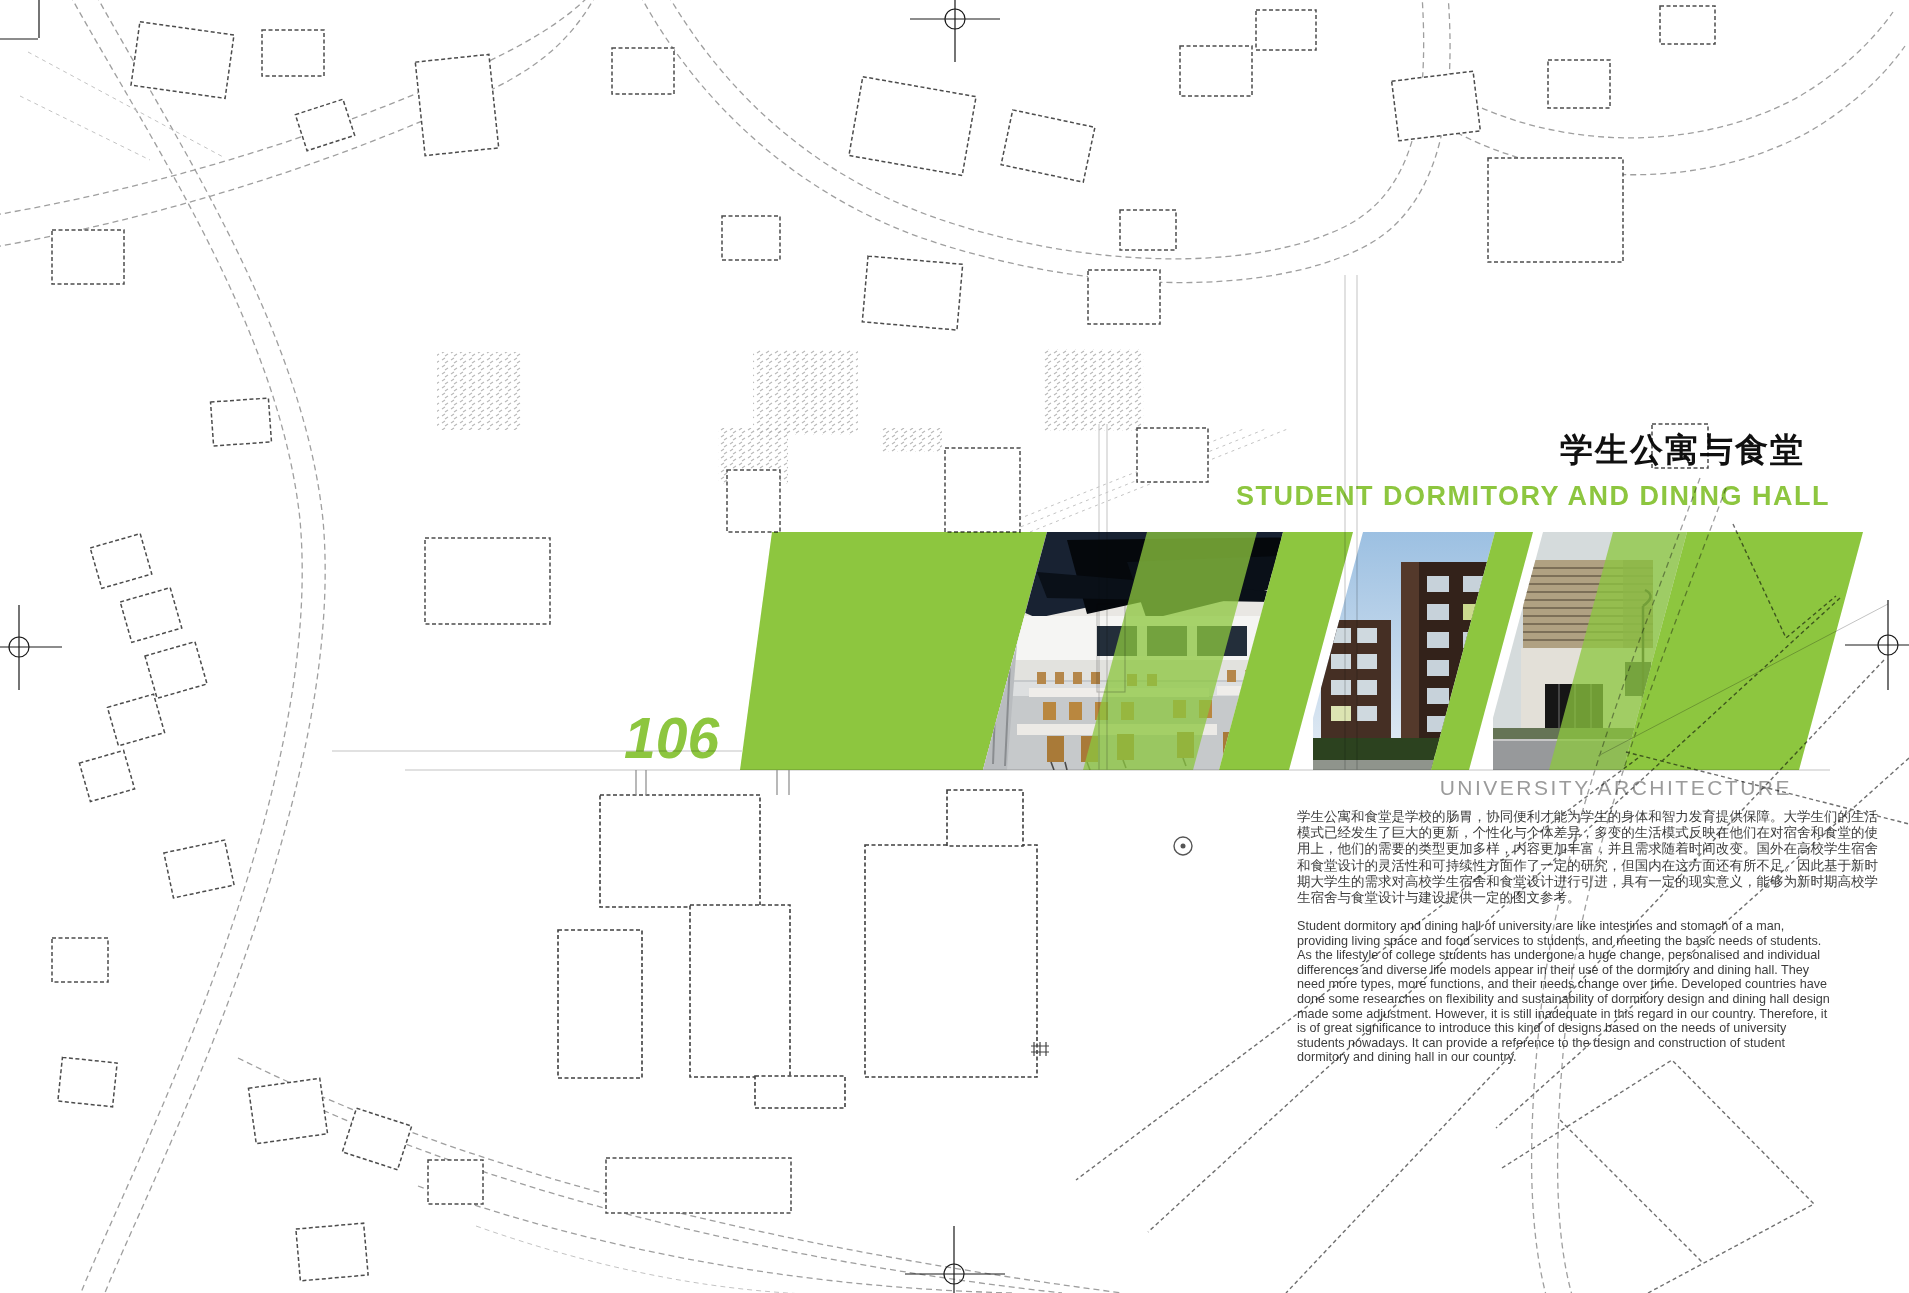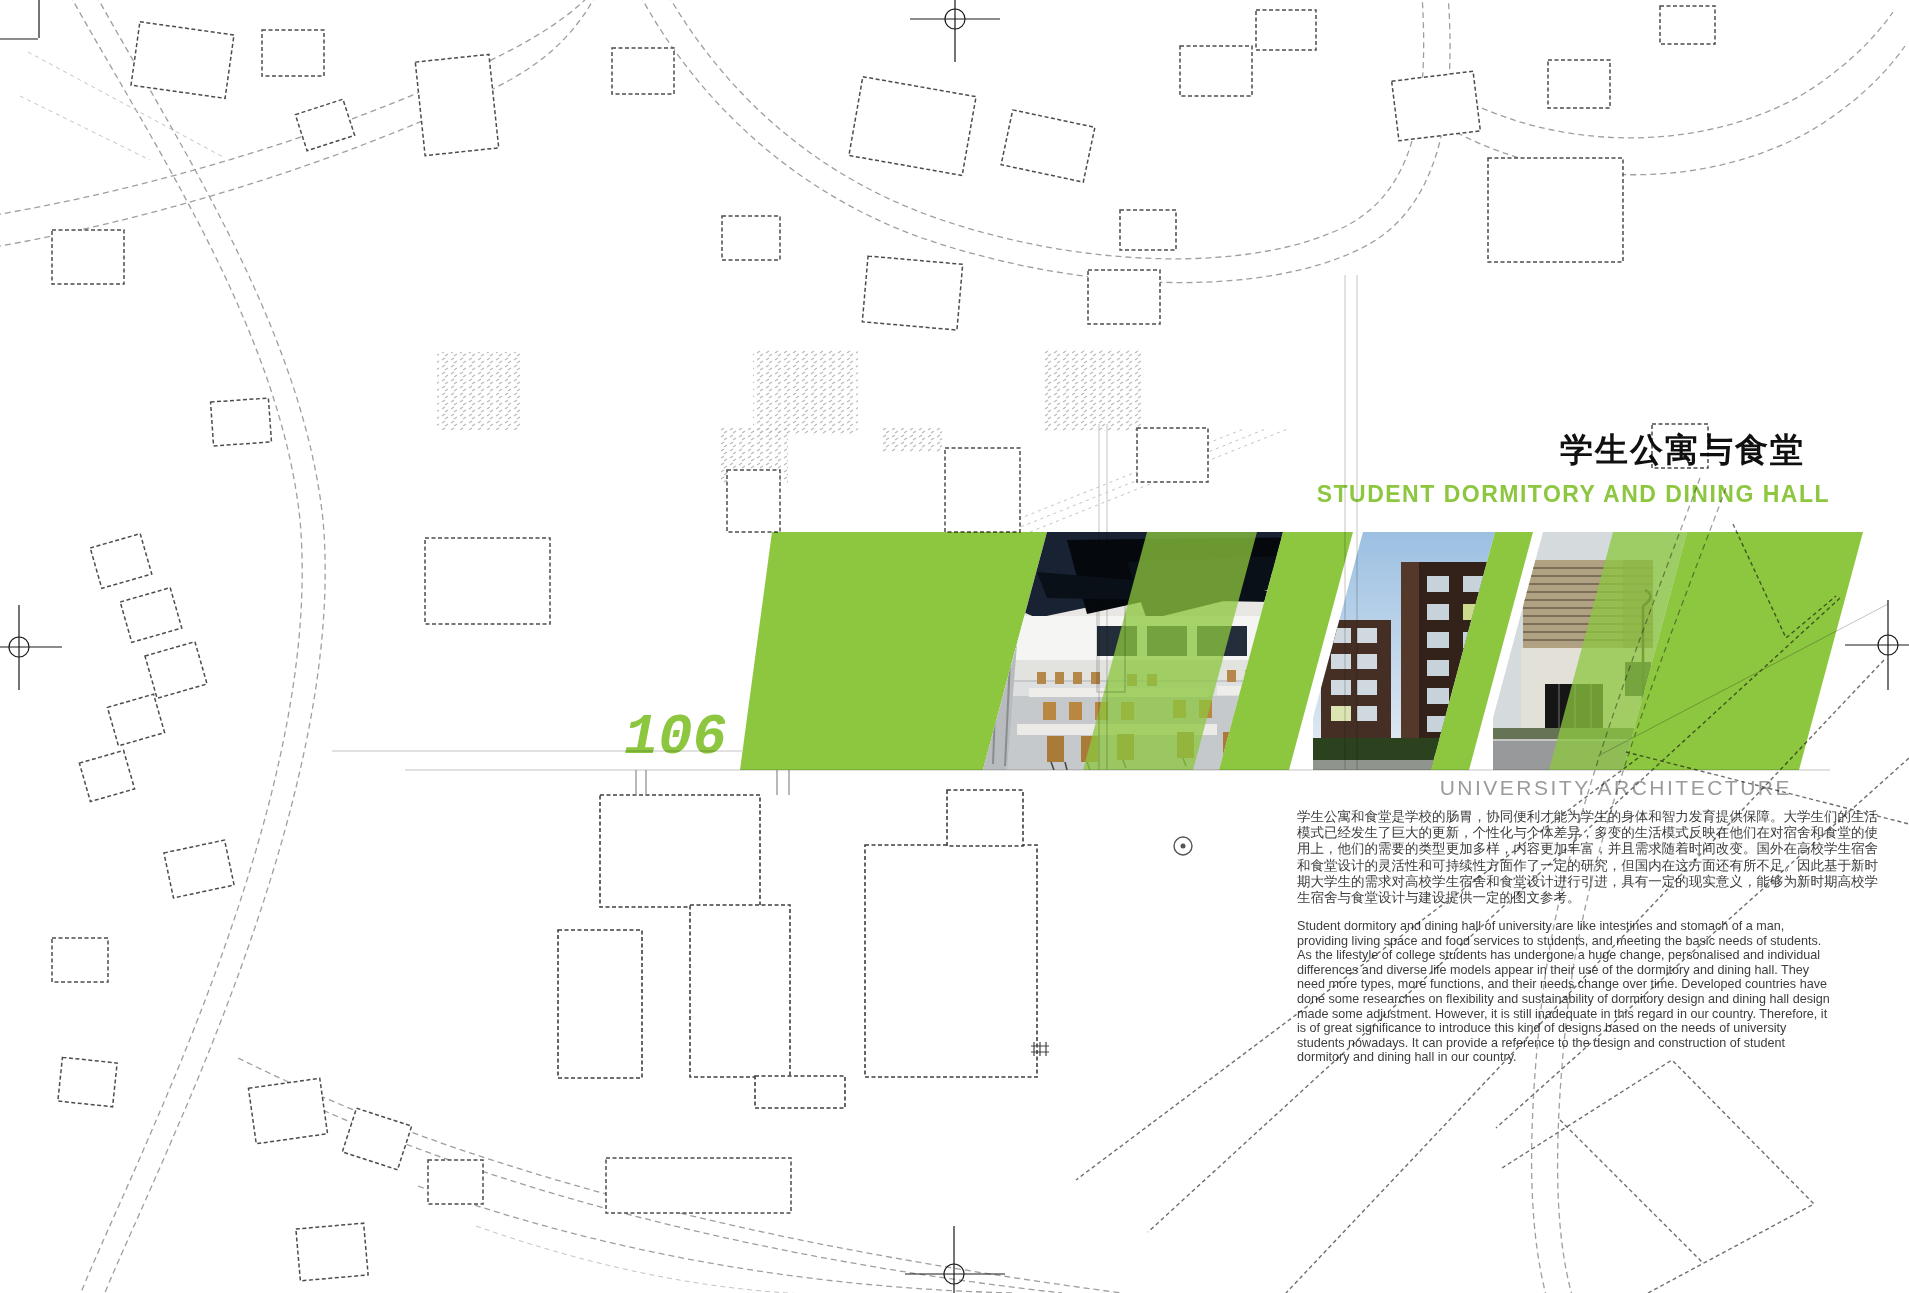--- a/index.html
+++ b/index.html
@@ -12,26 +12,26 @@
       clip-path:polygon(772px 0,1047px 0,983px 238px,740px 238px);}
   .seg{position:absolute;top:0;height:238px;transform:skewX(-15.05deg);
        transform-origin:0 0;overflow:hidden;}
   .seg.green{background:var(--green);}
   .seg.overlay{background:rgba(141,198,63,0.76);}
   .ph{position:absolute;top:0;height:238px;transform:skewX(15.05deg);transform-origin:0 0;}
   .ph svg{display:block;width:100%;height:100%;}
 
   
   .page-number{position:absolute;left:624px;top:710px;z-index:2;
-      font-family:Liberation Mono, monospace;font-style:italic;font-weight:bold;
+      font-family:Liberation Sans, sans-serif;font-style:italic;font-weight:bold;
       font-size:57px;line-height:1;color:var(--green);}
   .title-zh{position:absolute;right:104px;top:428px;margin:0;z-index:2;
       font-size:33px;font-weight:800;letter-spacing:2px;color:#101010;white-space:nowrap;}
   .title-en{position:absolute;right:79px;top:481px;margin:0;z-index:2;
-      font-size:23px;font-weight:700;letter-spacing:1.5px;color:var(--green);white-space:nowrap;}
+      font-size:27px;font-weight:700;letter-spacing:1.5px;color:var(--green);white-space:nowrap;}
   .category{position:absolute;right:117px;top:776px;z-index:2;
       font-size:21px;letter-spacing:2.5px;color:#9b9b9b;white-space:nowrap;text-align:right;}
   .intro-zh{position:absolute;left:1297px;top:809px;width:581px;margin:0;z-index:2;
       font-size:13.5px;line-height:16.2px;color:#3c3c3c;text-align:justify;}
   .intro-en{position:absolute;left:1297px;top:919px;width:540px;margin:0;z-index:2;
       font-size:12.6px;line-height:14.6px;color:#3c3c3c;}
 
   
   .siteplan{position:absolute;left:0;top:0;z-index:3;mix-blend-mode:multiply;pointer-events:none;}
   .regmarks{position:absolute;left:0;top:0;z-index:4;pointer-events:none;}

